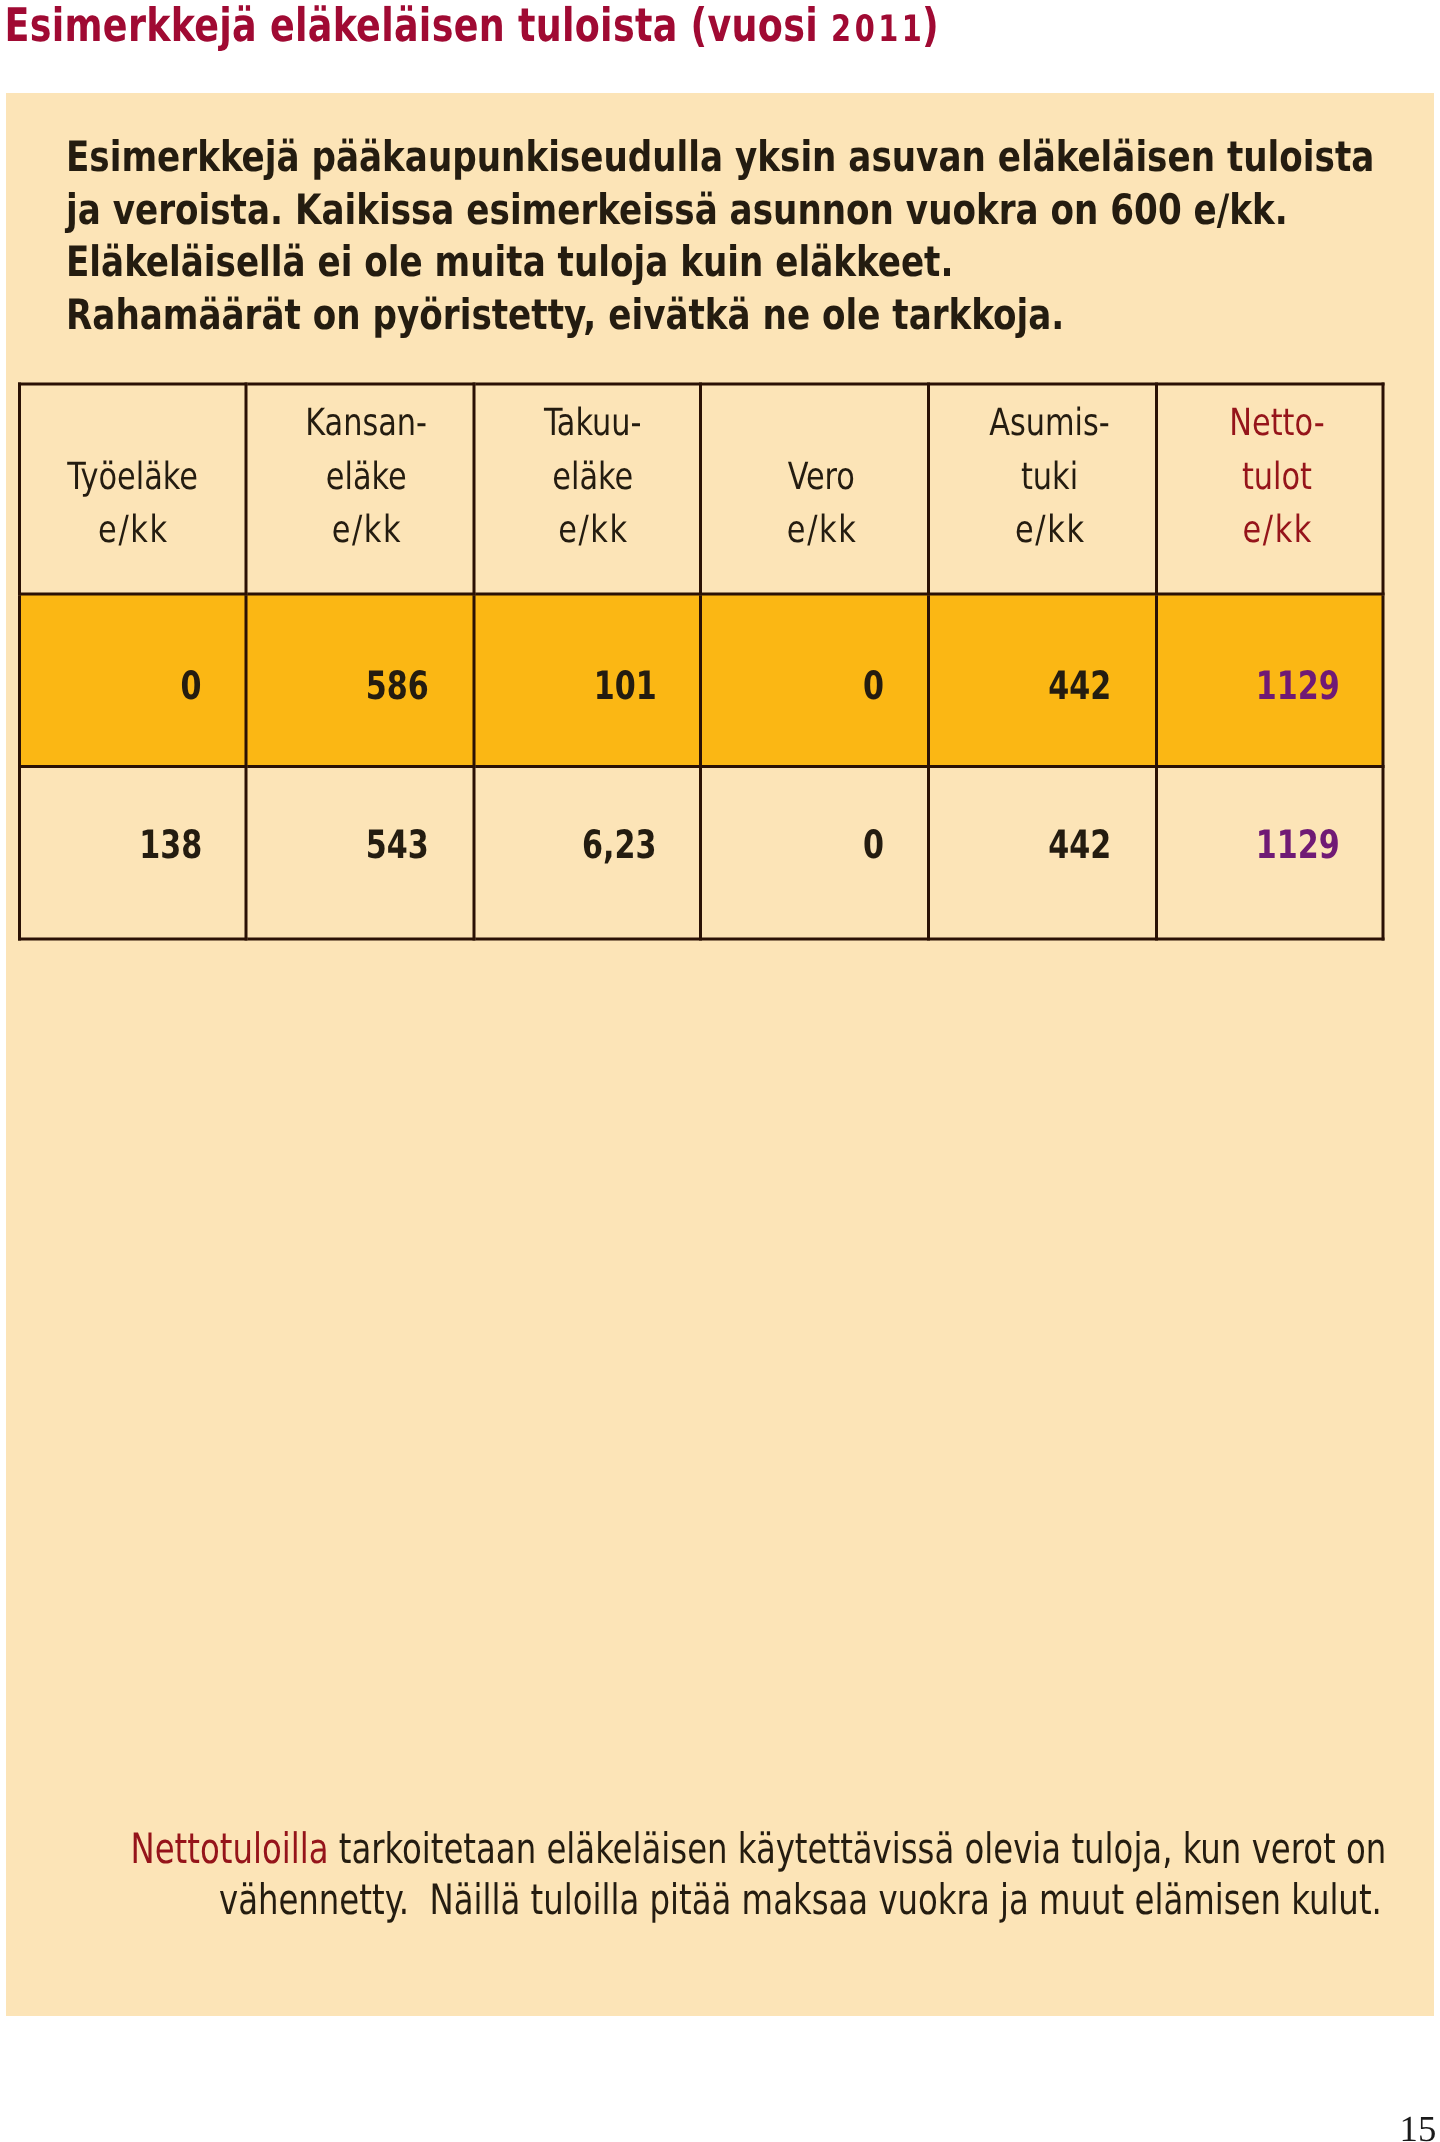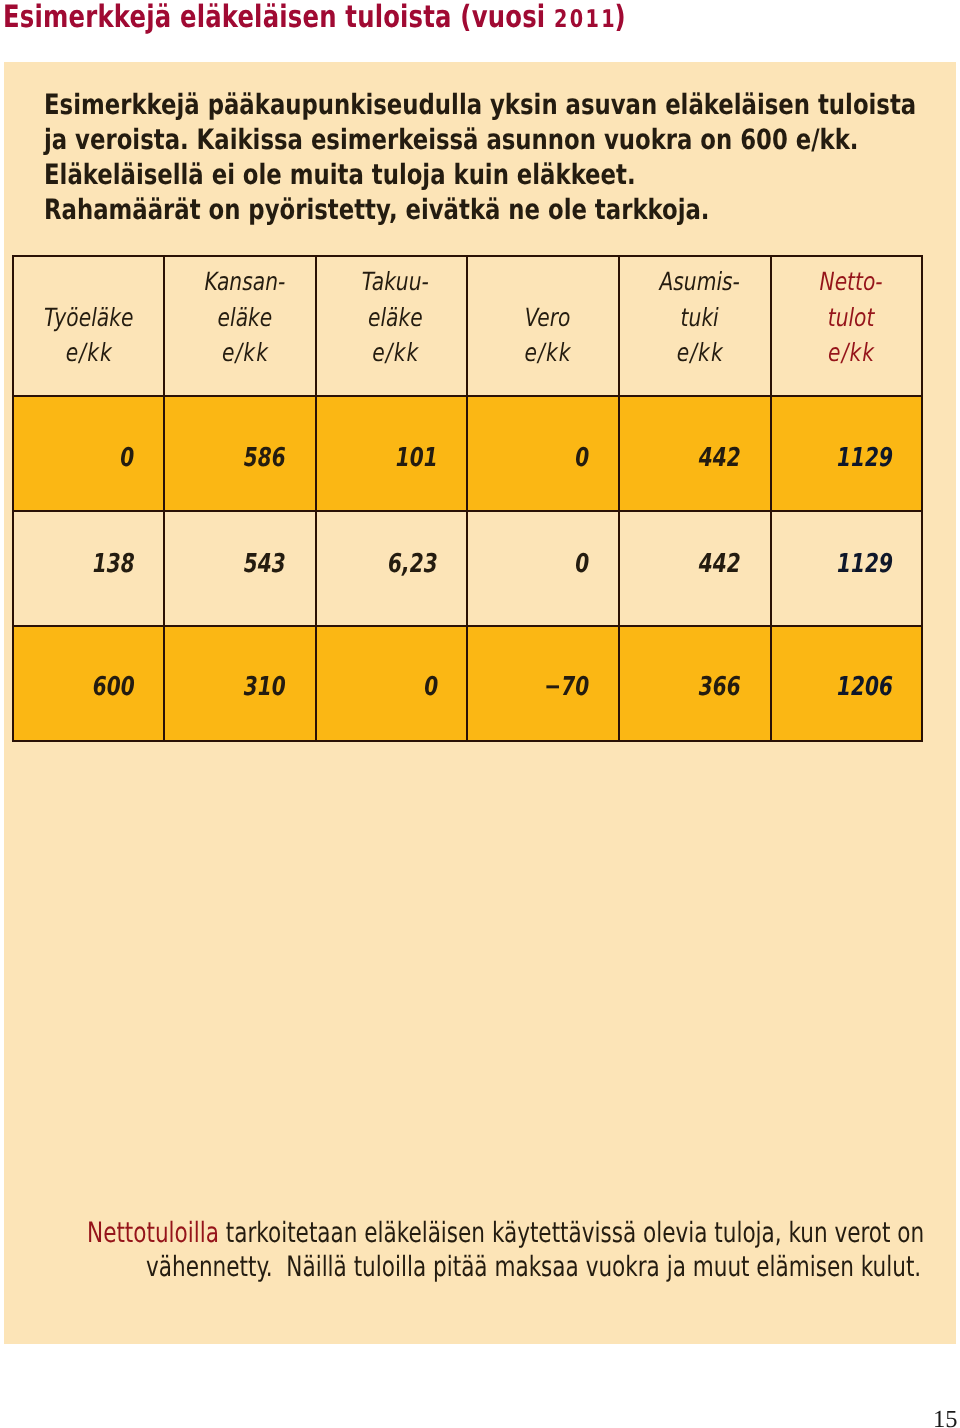--- a/index.html
+++ b/index.html
@@ -10,31 +10,31 @@
   .title{position:absolute;left:3px;top:-1px;color:#a00a33;
          font-weight:bold;font-size:30.8px;letter-spacing:0.22px;white-space:nowrap;
          transform:scaleX(0.878);transform-origin:0 0;}
   .title .yr{font-size:0.79em;letter-spacing:2.7px;margin-right:-2.7px;}
   .panel{position:absolute;left:4px;top:62px;width:952px;height:1282px;background:#fce4b7;}
   .intro{position:absolute;left:44px;top:87px;width:972px;color:#241c10;
          font-weight:bold;font-size:28px;line-height:35px;white-space:nowrap;
          transform:scaleX(0.905);transform-origin:0 0;}
   .tbl{position:absolute;left:11.5px;top:254.5px;width:910px;border-collapse:collapse;table-layout:fixed;}
   .tbl col{width:151.67px;}
-  .tbl td{border:2px solid #2a1105;padding:0;font-style:italic;}
+  .tbl td{border:2px solid #2a1105;padding:0;}
   .hcell{height:111.6px;vertical-align:bottom;text-align:center;font-size:25px;line-height:35.2px;
          color:#241c10;padding-bottom:25.4px !important;padding-top:2px !important;}
   .hcell.red{color:#95141a;}
   .hcell span.sq{display:inline-block;transform:scaleX(0.90);position:relative;}
   .hcell span.sq .unit{letter-spacing:1.2px;margin-right:-1.2px;}
   .hc0 span.sq{left:0px;} .hc1 span.sq{left:4.5px;} .hc2 span.sq{left:3.8px;}
   .hc3 span.sq{left:3.8px;} .hc4 span.sq{left:4.6px;} .hc5 span.sq{left:4.7px;}
   .dcell{height:113px;vertical-align:middle;text-align:right;padding-right:28.6px !important;
          font-size:26px;font-weight:bold;color:#241c10;}
-  .dcell.red{color:#0f172a;}
+  .dcell.red{color:#701a75;}
   .dcell span.sq{display:inline-block;transform:scaleX(0.86);transform-origin:100% 50%;
     position:relative;}
   tr.dr0 span.sq{top:4.4px;} tr.dr1 span.sq{top:-4.8px;} tr.dr2 span.sq{top:-13.3px;}
   tr.dr3 span.sq{top:11.7px;} tr.dr4 span.sq{top:3.0px;} tr.dr5 span.sq{top:-6.6px;}
   tr.dr6 span.sq{top:-16.0px;}
   .r-odd td{background:#fbb714;}
   .r-even td{background:#fce4b7;margin-left:44px;}
   .note{position:absolute;left:0px;top:1215px;width:960px;
         font-size:28px;line-height:36px;color:#241c10;}
   .note .nline{position:absolute;white-space:pre;transform:scaleX(0.856);transform-origin:0 0;}
@@ -83,28 +83,20 @@
           <td class="dcell red"><span class="sq">1129</span></td>
         </tr>
         <tr class="r-even dr1">
           <td class="dcell"><span class="sq">138</span></td>
           <td class="dcell"><span class="sq">543</span></td>
           <td class="dcell"><span class="sq">6,23</span></td>
           <td class="dcell"><span class="sq">0</span></td>
           <td class="dcell"><span class="sq">442</span></td>
           <td class="dcell red"><span class="sq">1129</span></td>
         </tr>
-        <tr class="r-odd dr4">
-          <td class="dcell"><span class="sq">600</span></td>
-          <td class="dcell"><span class="sq">310</span></td>
-          <td class="dcell"><span class="sq">0</span></td>
-          <td class="dcell"><span class="sq">−70</span></td>
-          <td class="dcell"><span class="sq">366</span></td>
-          <td class="dcell red"><span class="sq">1206</span></td>
-        </tr>
       </tbody>
   </table>
   <div class="note">
     <div class="nline nl1"><span class="hl">Nettotuloilla</span><span> tarkoitetaan eläkeläisen käytettävissä olevia tuloja, kun verot on</span></div>
     <div class="nline nl2">vähennetty.  Näillä tuloilla pitää maksaa vuokra ja muut elämisen kulut.</div>
   </div>
   <div class="pageno">15</div>
 </div>
 
 </body></html>

